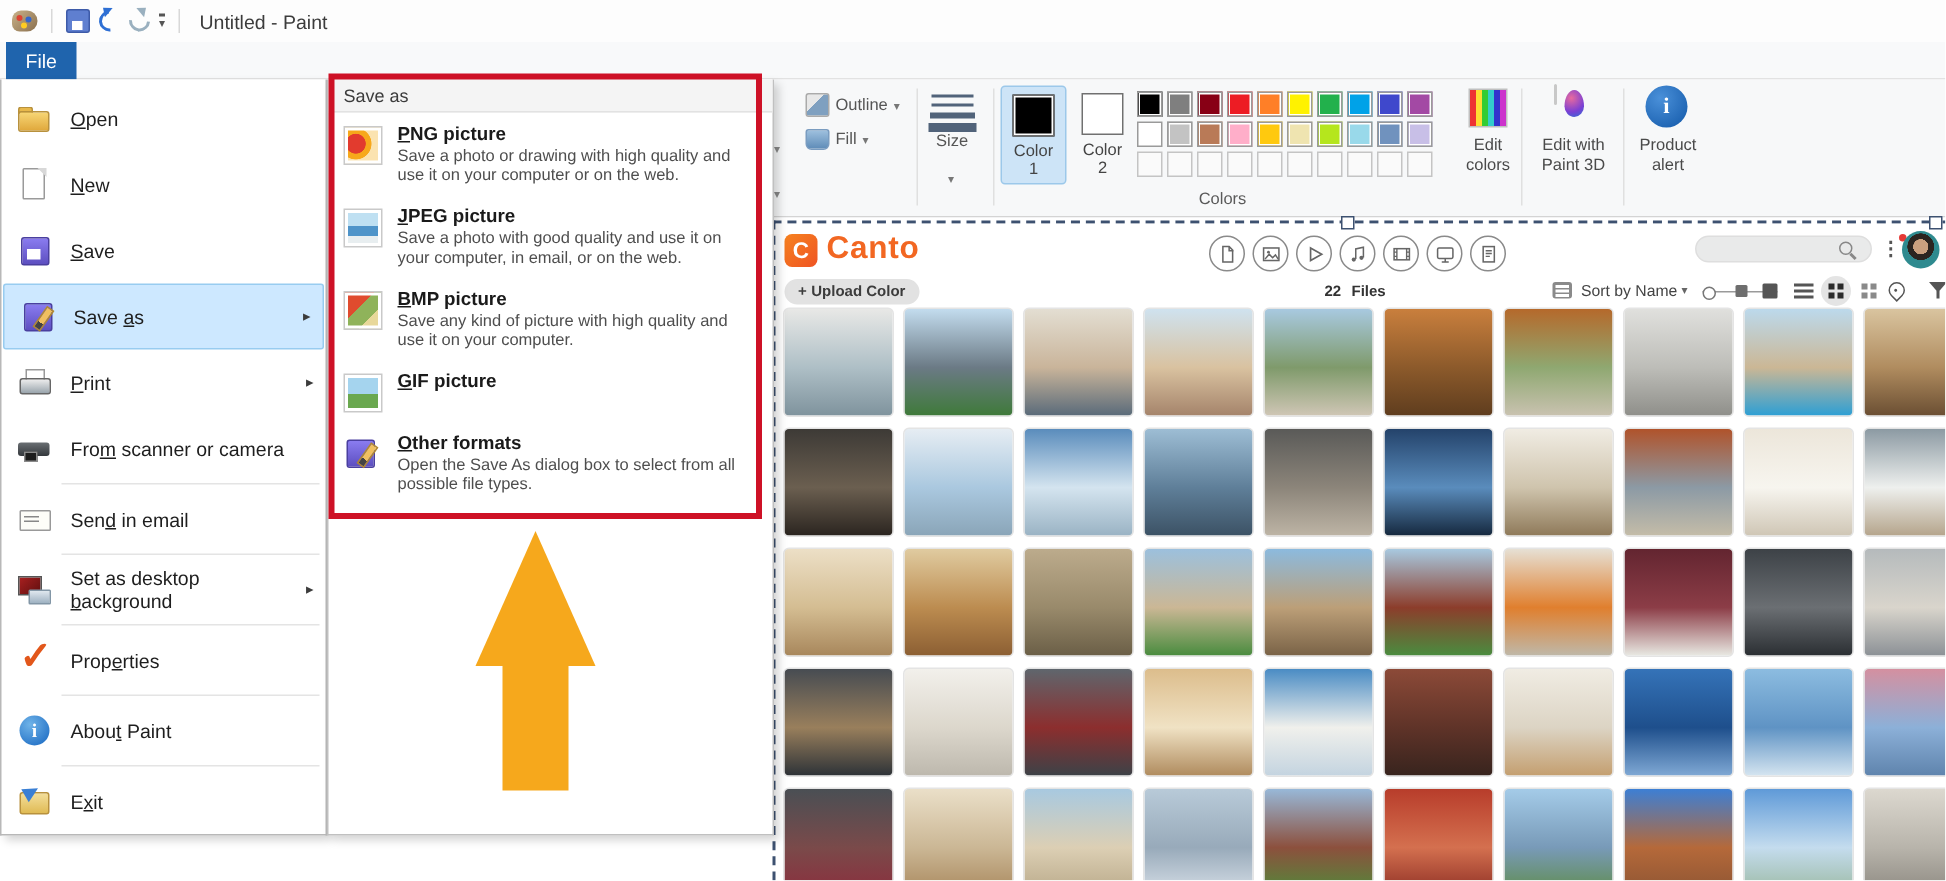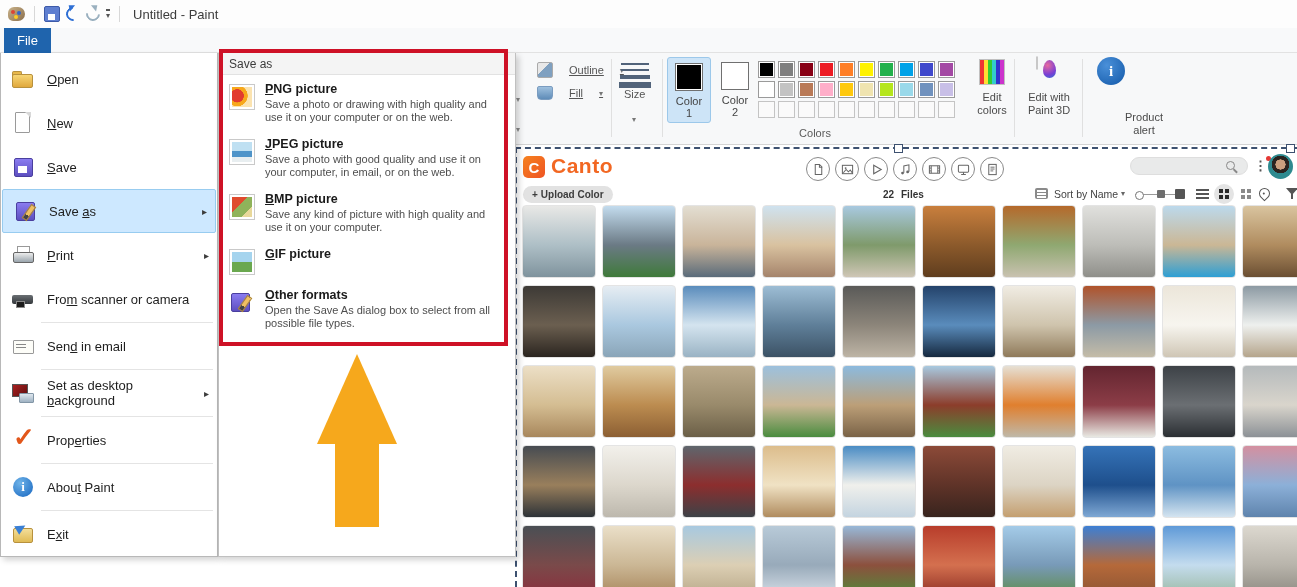--- a/index.html
+++ b/index.html
@@ -24,21 +24,21 @@
   .tb-title{font-size:13px;color:#3c3c3c;margin-left:4px;}
 
   
   .tabstrip{position:absolute;left:0;top:28px;width:1297px;height:25px;background:#f8f9fa;border-bottom:1px solid #e2e2e2;box-sizing:border-box;}
   .file-tab{position:absolute;left:4px;top:0;width:47px;height:25px;background:#1f64ad;color:#fff;
             font-size:13px;display:flex;align-items:center;justify-content:center;}
 
   
   .ribbon{position:absolute;left:0;top:53px;width:1297px;height:92px;background:#f7f8f9;border-bottom:1px solid #d4d4d4;box-sizing:border-box;font-size:11px;color:#444;}
   .rb-divider{position:absolute;top:6px;width:1px;height:78px;background:#e0e0e0;}
-  .rb-line{position:absolute;display:flex;align-items:center;gap:16px;color:#555;text-decoration:underline;}
+  .rb-line{position:absolute;display:flex;align-items:center;gap:4px;color:#555;}
   .caret{font-size:8px;color:#777;}
   .pencil-ic{width:14px;height:14px;background:linear-gradient(135deg,#e8e8e8 40%,#7fa0c0 41%);border:1px solid #aaa;border-radius:2px;}
   .bucket-ic{width:14px;height:12px;background:linear-gradient(180deg,#9ec0de,#5f8cb8);border-radius:2px 2px 4px 4px;border:1px solid #7a9cc0;}
   .size-ic{position:absolute;width:28px;height:2px;background:#51637a;box-shadow:0 6px 0 0 #51637a,0 13px 0 1px #51637a,0 21px 0 2px #51637a;}
   .color-btn{position:absolute;width:44px;height:66px;display:flex;flex-direction:column;align-items:center;padding-top:5px;box-sizing:border-box;border-radius:3px;}
   .color-btn.sel{background:#cde4f7;border:1px solid #9cc8ea;}
   .swatch-big{width:26px;height:26px;border:1px solid #707070;box-shadow:inset 0 0 0 1px #fff;margin-bottom:4px;}
   .pal-row{display:flex;gap:3px;margin-bottom:3px;}
   .sw{width:17px;height:17px;border:1px solid #9a9a9a;box-shadow:inset 0 0 0 1px #fff;box-sizing:border-box;}
   .sw.empty{background:#fafafa;border-color:#c4c4c4;box-shadow:none;}
@@ -267,21 +267,21 @@
       <div class="rb-2line" style="left:1018px;top:38px;width:62px;">
         <span>Edit with</span><br>
         <span>Paint 3D</span>
       </div>
     </div>
 
     <div class="rb-divider" style="left:1082px;"></div>
 
     <div>
       <span class="alert-ic abs" style="left:1097px;top:4px;">i</span>
-      <div class="rb-2line" style="left:1116px;top:38px;width:56px;margin-top:20px;">
+      <div class="rb-2line" style="left:1084px;top:38px;width:56px;">
         <span>Product</span><br>
         <span>alert</span>
       </div>
     </div>
   </div>
 
   <div class="canvas"></div>
 
   <div class="canto">
     <div class="canto-header">

